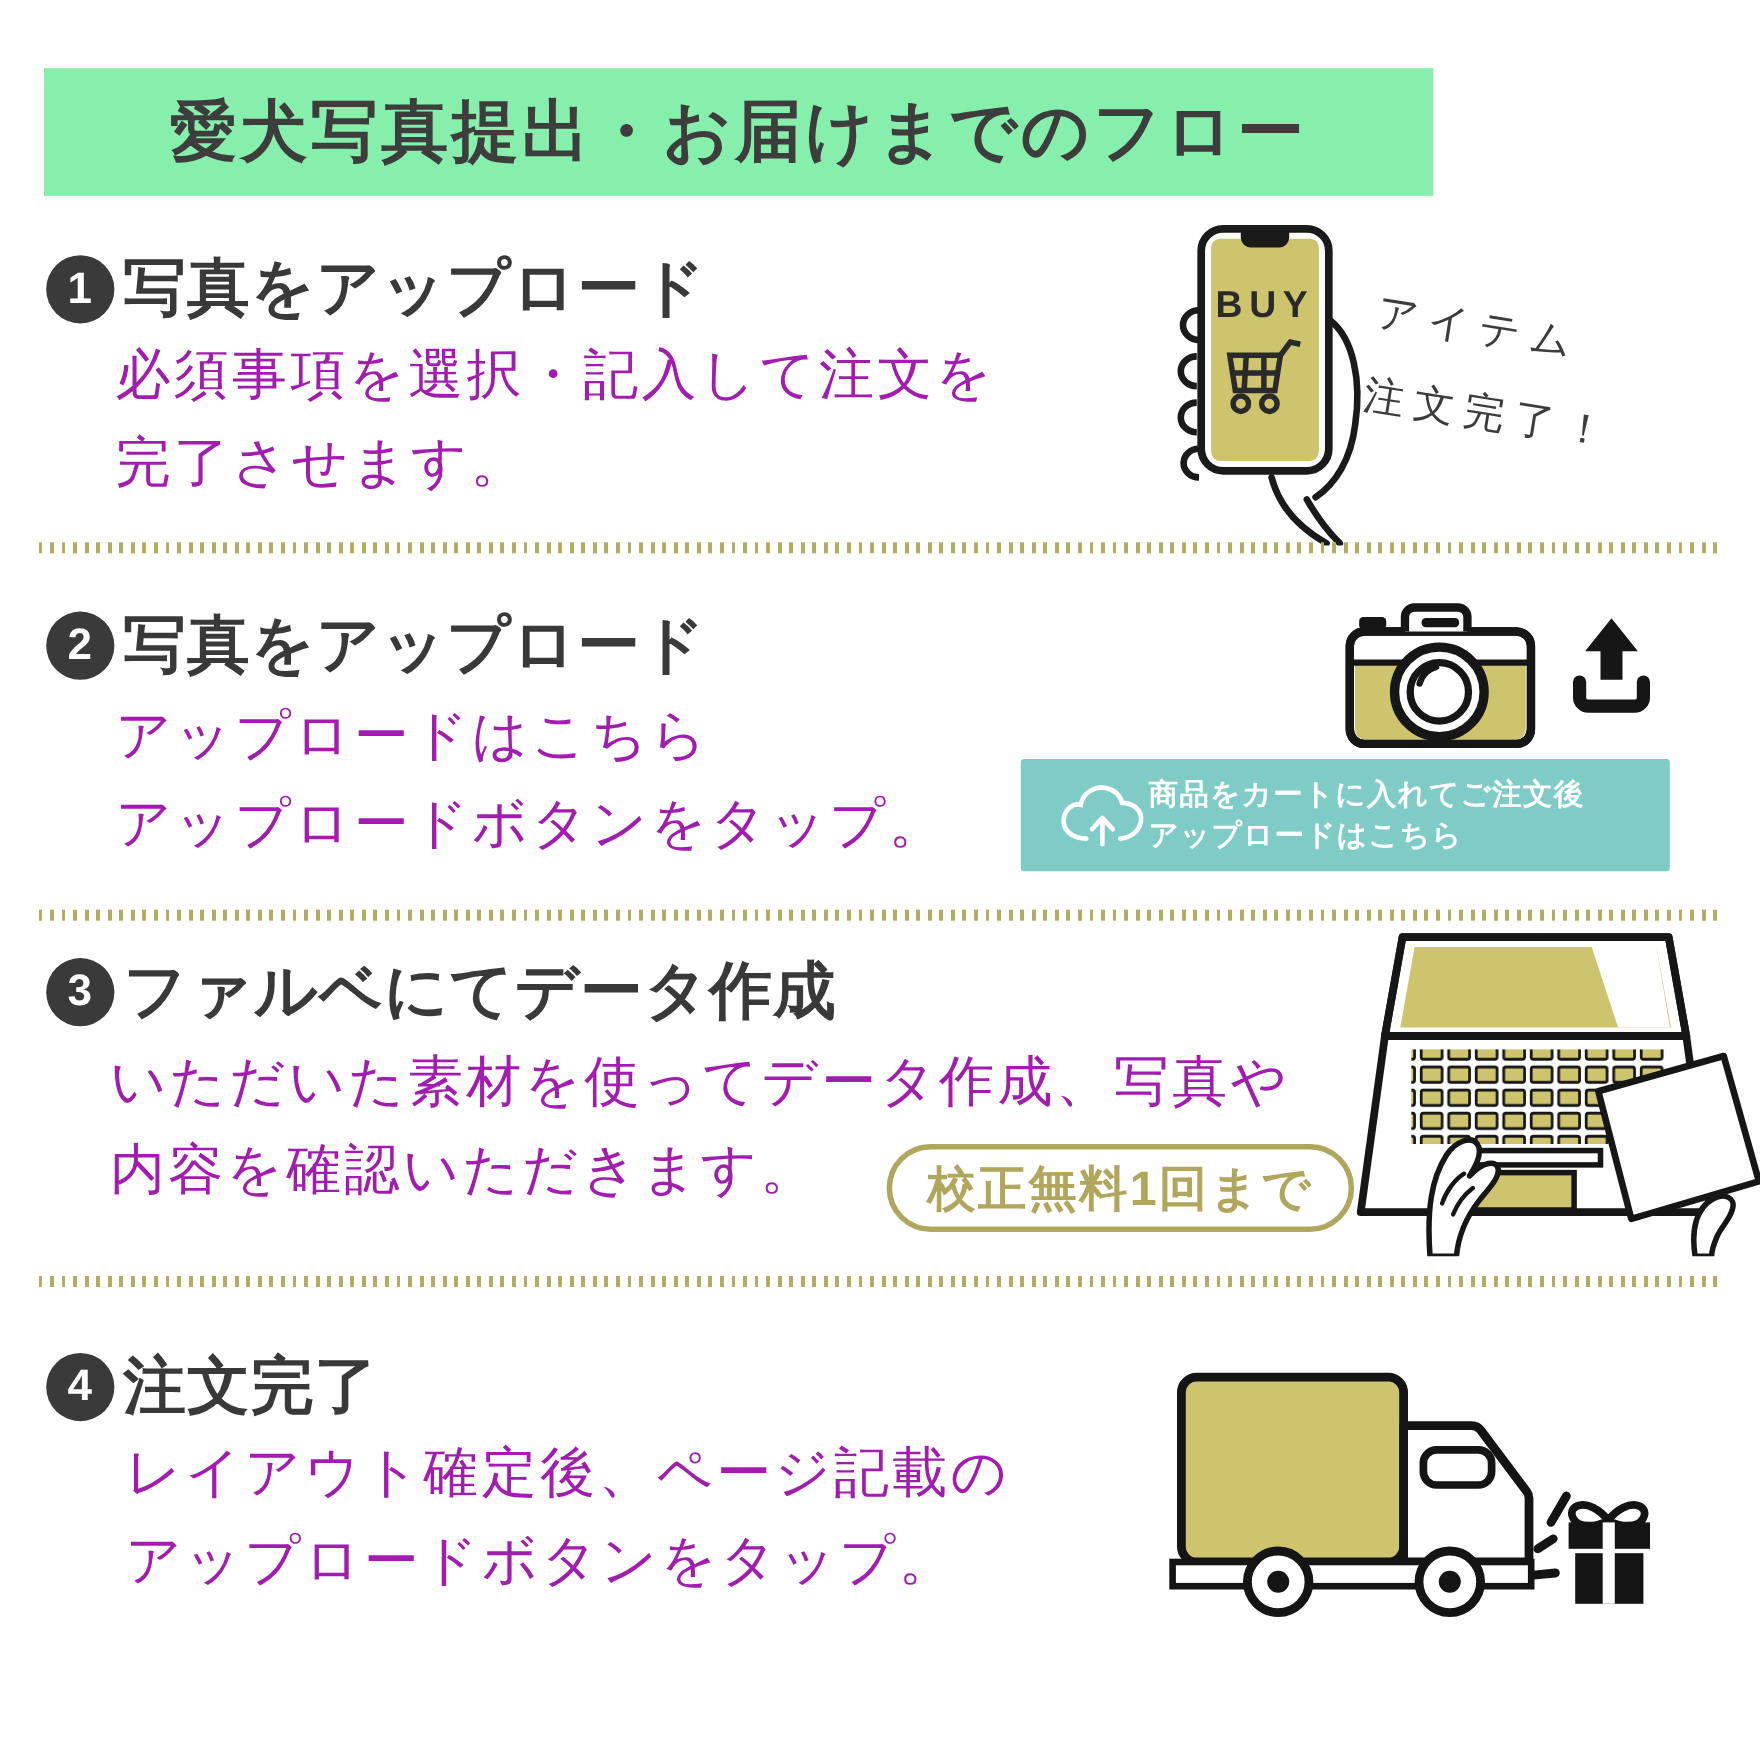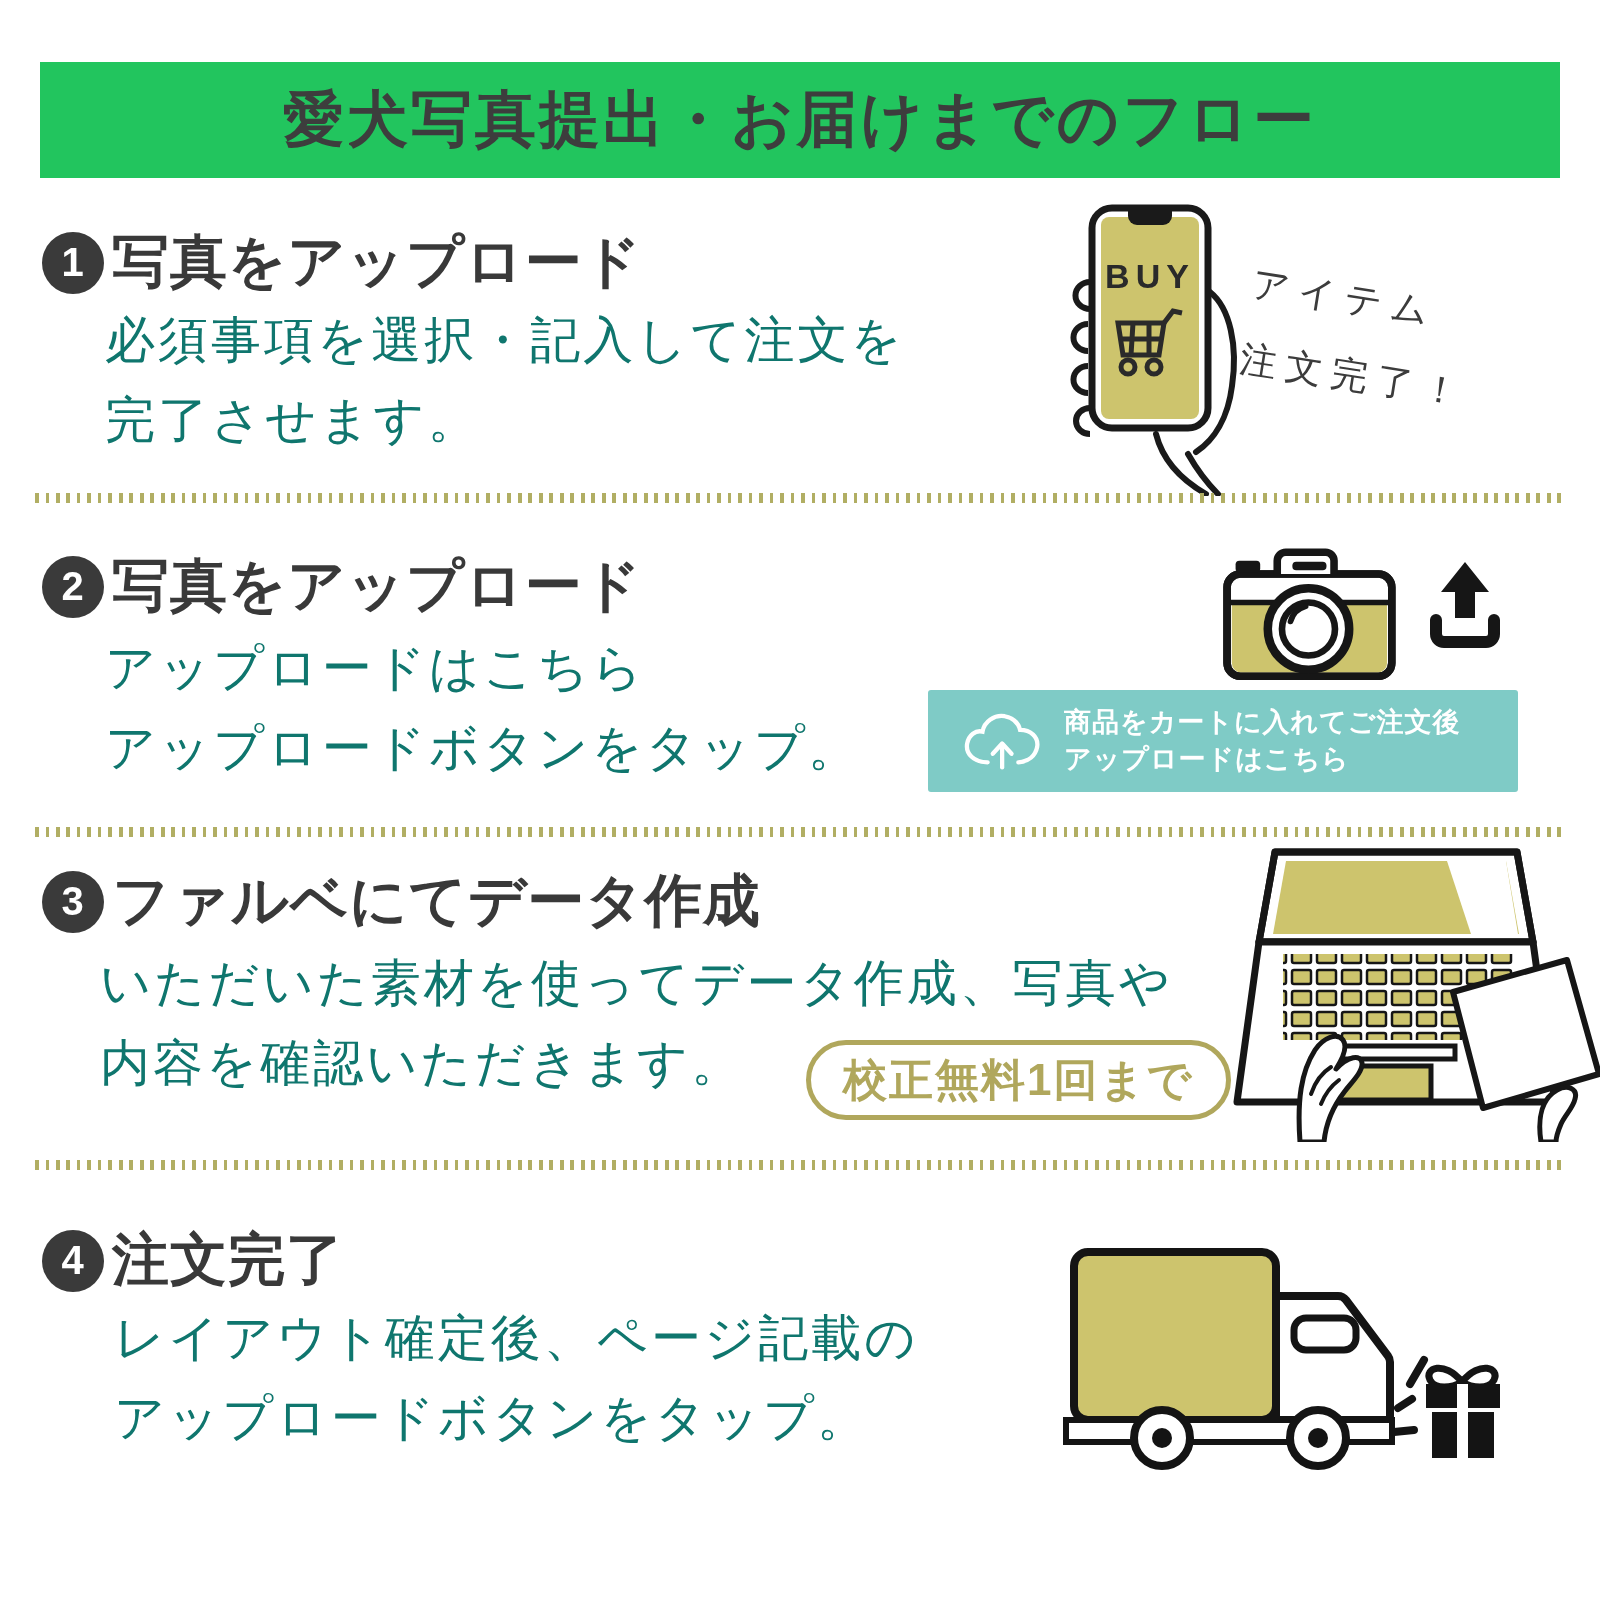--- a/index.html
+++ b/index.html
@@ -1,51 +1,51 @@
 <!DOCTYPE html>
 <html><head>
 <meta charset="utf-8">
 <style>
   html,body { margin:0; padding:0; background:#fff; }
   .canvas {
     position:relative; width:1600px; height:1600px; background:#ffffff;
     font-family:"Liberation Sans","DejaVu Sans",sans-serif; color:#3f3f3f; overflow:hidden;
   }
   .title-bar {
-    position:absolute; left:40px; top:62px; width:1520px; height:116px;
-    background:#22c55e; display:flex; align-items:center; justify-content:center;
+    position:absolute; left:40px; top:62px; width:1263px; height:116px;
+    background:#86efac; display:flex; align-items:center; justify-content:center;
   }
   .title-bar span { font-size:61px; font-weight:bold; letter-spacing:3px; color:#3d3d3d; }
   .step-heading {
     position:absolute; display:flex; align-items:center; gap:8px;
     font-size:57px; font-weight:bold; color:#393939; letter-spacing:1px; white-space:nowrap;
   }
   .num {
     width:62px; height:62px; border-radius:50%; background:#3a3a3a; color:#fff;
     display:flex; align-items:center; justify-content:center;
     font-size:40px; font-weight:bold; flex:0 0 62px;
   }
   .body-text {
-    position:absolute; font-size:50px; color:#0f766e; line-height:80px;
+    position:absolute; font-size:50px; color:#a21caf; line-height:80px;
     letter-spacing:3px; white-space:nowrap;
   }
   .divider {
     position:absolute; left:35px; width:1530px; height:10px;
     background:repeating-linear-gradient(90deg,#b1ae63 0,#b1ae63 3.5px,transparent 3.5px,transparent 10.5px);
   }
   .illus { position:absolute; }
   .note {
     position:absolute; left:1258px; top:246px; font-size:37px; color:#3c3c3c;
     letter-spacing:9px; line-height:76px; transform:rotate(9deg);
     transform-origin:left top; white-space:nowrap;
   }
   .upload-btn {
     position:absolute; left:928px; top:690px; width:590px; height:102px;
     background:#7fcbc6; border-radius:3px; display:flex; align-items:center;
-    gap:20px; padding-left:34px; box-sizing:border-box; color:#fff; cursor:pointer;
+    padding-left:34px; box-sizing:border-box; color:#fff; cursor:pointer;
   }
   .upload-btn .txt { font-size:27px; font-weight:bold; line-height:37px; letter-spacing:1px; }
   .badge {
     position:absolute; left:806px; top:1040px; height:80px; padding:0 32px;
     border:5px solid #b0a75c; border-radius:40px; box-sizing:border-box;
     display:flex; align-items:center; font-size:44px; font-weight:bold;
     color:#b0a75c; letter-spacing:2px; white-space:nowrap;
   }
 </style>
 </head>

